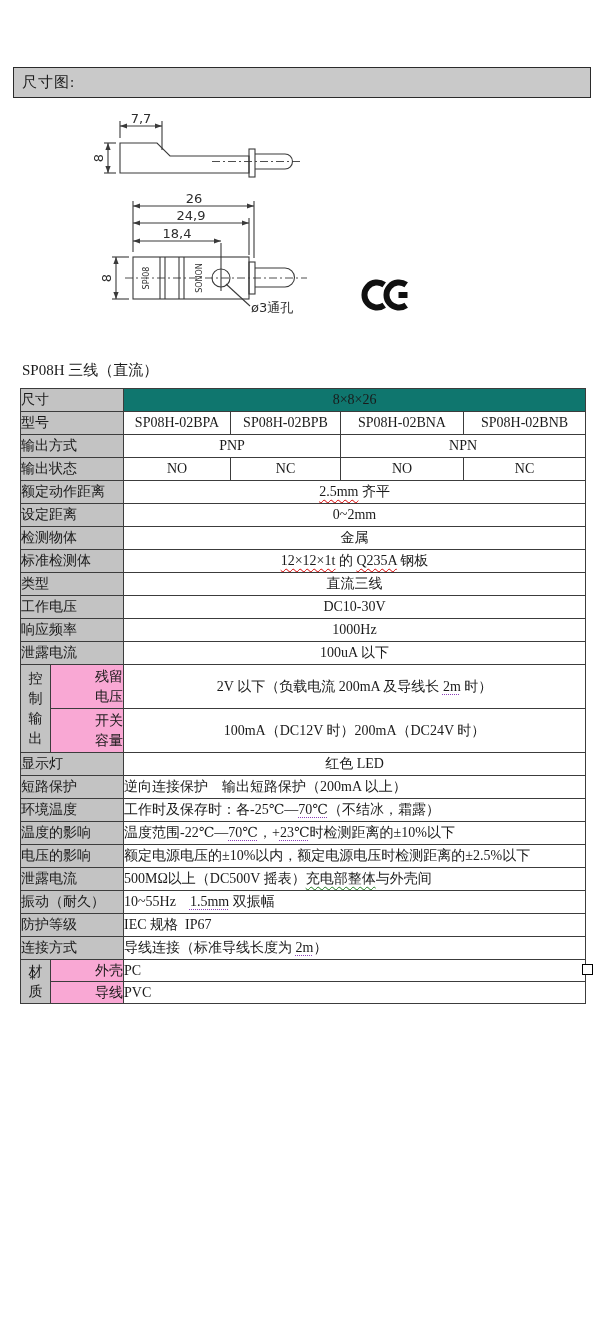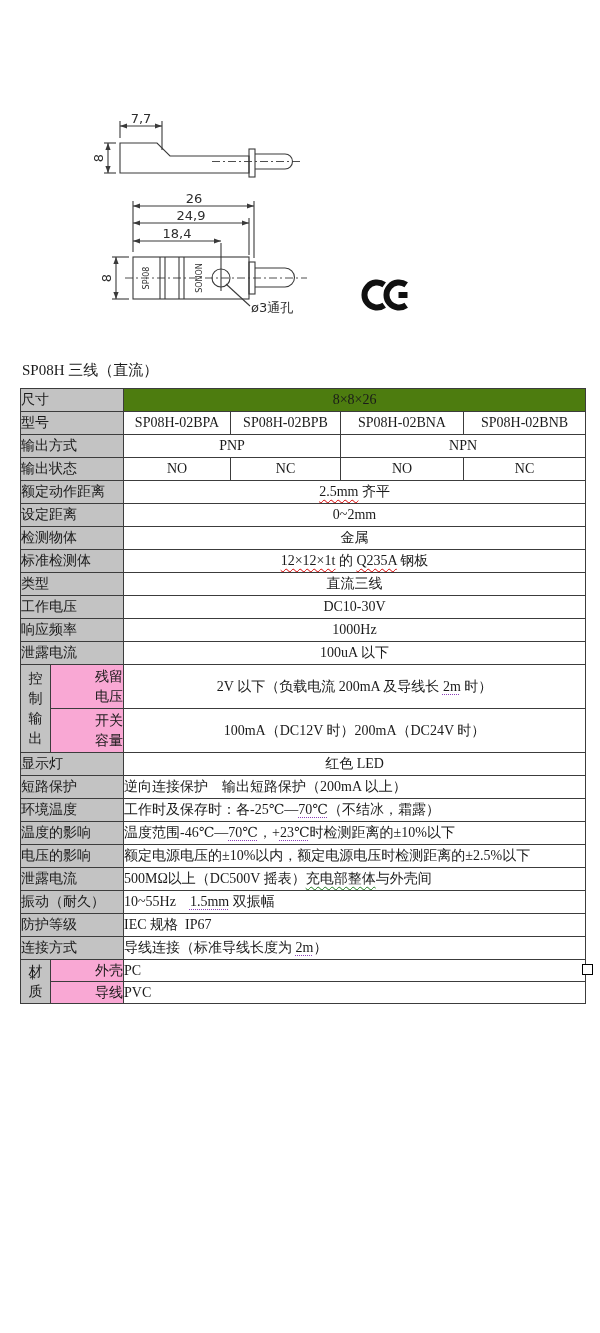--- a/index.html
+++ b/index.html
@@ -22,36 +22,37 @@
   tr.r-tall td,tr.r-tall th{height:43px;}
   tr.r-thin td,tr.r-thin th{height:21px;}
   th.lbl{background:#c3c3c3;text-align:left;padding:0 2px 0 5px;}
   th.indent{padding-left:35px;}
   th.grp{background:#c3c3c3;text-align:center;white-space:pre-wrap;line-height:21px;padding:0;}
   th.sub{background:#f9a8d4;text-align:right;white-space:pre-wrap;line-height:19px;
          padding:2px 2px 0 6px;vertical-align:top;}
   td.val{white-space:pre-wrap;}
   td.c{text-align:center;}
   td.l{text-align:left;padding-left:7px;}
-  td.gray{background:#4d7c0f;}
+  td.gray{background:#0f766e;}
   td.vtop{vertical-align:top;line-height:19px;padding-top:2px;margin-left:18px;}
   .sq-r{text-decoration:underline wavy #d40000 1px;text-underline-offset:3px;}
   .sq-p{text-decoration:underline dotted #8b3db8 1px;text-underline-offset:3px;}
   .sq-g{text-decoration:underline wavy #1c7a1c 1px;text-underline-offset:3px;}
   
   .foot-marker{position:absolute;left:29px;top:972px;font-size:14px;}
   .foot-text{position:absolute;left:68px;top:972px;font-size:14px;}
   .anchor-square{position:absolute;left:582px;top:964px;width:9px;height:9px;
                  border:1px solid #000;background:#fff;}
 </style>
 </head>
 <body>
 
 <div id="page">
 
+  <div class="banner">尺寸图:</div>
 
   <svg id="fig" viewBox="0 0 600 1333" xmlns="http://www.w3.org/2000/svg">
 
     <g stroke="#3a3a3a" stroke-width="1.1" fill="none">
       <path d="M120,143 H157 L170,156 H249 V173 H120 Z"></path>
       <rect x="249" y="149" width="6" height="28"></rect>
       <path d="M255,154 H285 A7.5 7.5 0 0 1 285,169 H255"></path>
       <line x1="212" y1="161.5" x2="303" y2="161.5" stroke-dasharray="8 3 2 3" stroke-width="0.9"></line>
 
       <line x1="120" y1="138" x2="120" y2="121"></line>
@@ -210,21 +211,21 @@
       <tr>
         <th class="lbl" colspan="2">短路保护</th>
         <td class="val l" colspan="4">逆向连接保护　输出短路保护（200mA 以上）</td>
       </tr>
       <tr>
         <th class="lbl" colspan="2">环境温度</th>
         <td class="val l" colspan="4"><span>工作时及保存时：各-25℃—</span><span class="sq-p">70℃</span><span>（不结冰，霜露）</span></td>
       </tr>
       <tr>
         <th class="lbl" colspan="2">温度的影响</th>
-        <td class="val l" colspan="4"><span>温度范围-46℃—</span><span class="sq-p">70℃</span><span>，+</span><span class="sq-p">23℃</span><span>时检测距离的±10%以下</span></td>
+        <td class="val l" colspan="4"><span>温度范围-22℃—</span><span class="sq-p">70℃</span><span>，+</span><span class="sq-p">23℃</span><span>时检测距离的±10%以下</span></td>
       </tr>
       <tr>
         <th class="lbl" colspan="2">电压的影响</th>
         <td class="val l" colspan="4">额定电源电压的±10%以内，额定电源电压时检测距离的±2.5%以下</td>
       </tr>
       <tr>
         <th class="lbl" colspan="2">泄露电流</th>
         <td class="val l" colspan="4"><span>500MΩ以上（DC500V 摇表）</span><span class="sq-g">充电部整体</span><span>与外壳间</span></td>
       </tr>
       <tr>

